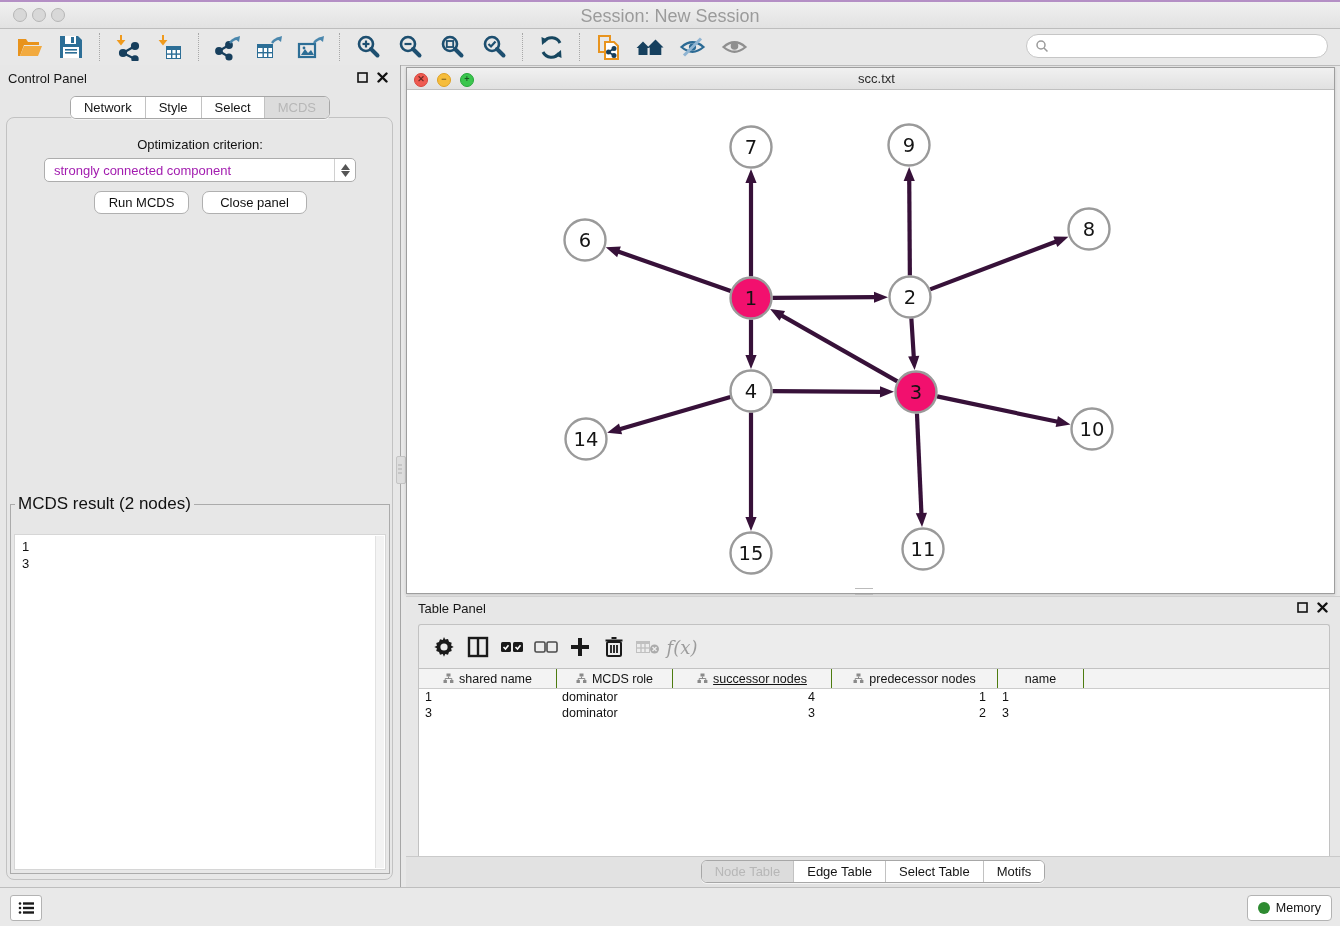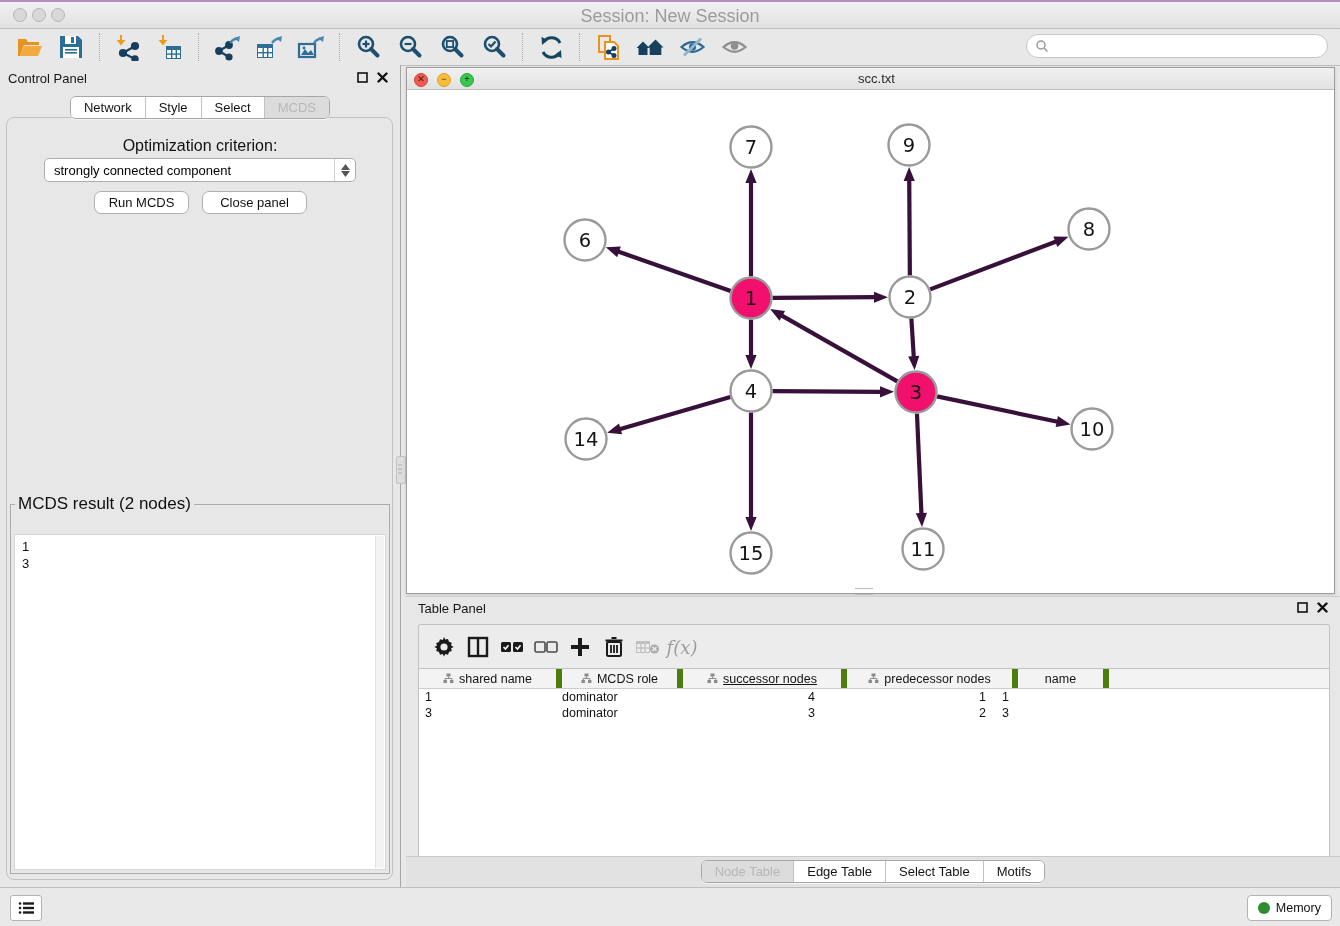--- a/index.html
+++ b/index.html
@@ -37,25 +37,25 @@
   .pane{position:absolute;left:6px;right:7px;top:52px;bottom:8px;
     border:1px solid #C2C2C2;border-radius:8px;background:#E7E7E7;}
   .segtabs{display:inline-flex;border:1px solid #A7A7A7;border-radius:6px;
     overflow:hidden;background:#FFF;box-shadow:0 1px 0 rgba(255,255,255,.6);}
   .segtab{padding:3px 13px;font-size:13px;color:#151515;background:#FFF;
     border-left:1px solid #C2C2C2;white-space:nowrap;}
   .segtab:first-child{border-left:none;}
   .segtab.selected{background:#DCDCDC;color:#B7B7B7;}
   .cp-tabs{position:absolute;top:31px;left:0;right:0;text-align:center;z-index:2;}
   .opt-label{position:absolute;top:72px;left:0;right:0;text-align:center;
-    font-size:16px;color:#111;}
+    font-size:13px;color:#111;}
   .dropdown{position:absolute;top:93px;left:44px;width:310px;height:22px;
     background:#FFF;border:1px solid #ADADAD;border-radius:5px;
     display:flex;align-items:center;}
-  .dropdown .val{flex:1;font-size:13px;color:#000000;padding-left:9px;}
+  .dropdown .val{flex:1;font-size:13px;color:#a21caf;padding-left:9px;}
   .dropdown .stepper{width:20px;height:100%;border-left:1px solid #D0D0D0;
     display:flex;flex-direction:column;align-items:center;justify-content:center;gap:1px;}
   .cp-btn{position:absolute;top:126px;height:23px;background:#FFF;
     border:1px solid #B0B0B0;border-radius:7px;font-size:13px;color:#111;
     display:flex;align-items:center;justify-content:center;
     font-family:"Liberation Sans",sans-serif;}
   .result-box{position:absolute;left:10px;right:10px;top:429px;bottom:14px;
     border:1px solid #ABABAB;margin:0;padding:0;background:#E7E7E7;z-index:3;}
   .result-box legend{font-size:17px;color:#111;margin-left:4px;padding:0 3px;}
   .result-inner{position:absolute;left:3px;right:3px;top:20px;bottom:3px;
@@ -89,21 +89,21 @@
     background:#E7E7E7;border-top:1px solid #CFCFCF;}
   .tp-header{position:absolute;top:4px;left:12px;font-size:13px;color:#161616;}
   .tp-toolbar{position:absolute;left:12px;right:10px;top:27px;height:44px;
     background:#ECECEC;border:1px solid #C2C2C2;border-bottom:none;
     border-radius:3px 3px 0 0;display:flex;align-items:center;padding-left:8px;}
   .tp-tool{width:34px;height:34px;display:flex;align-items:center;justify-content:center;}
   .tp-table{position:absolute;left:12px;right:10px;top:71px;bottom:31px;
     background:#FFF;border:1px solid #C2C2C2;overflow:hidden;font-size:12.5px;}
   .thead{display:flex;background:#F3F3F3;border-bottom:1px solid #CCC;height:19px;}
   .th{display:flex;align-items:center;justify-content:center;gap:5px;
-    border-right:6px solid #4d7c0f;color:#141414;overflow:hidden;}
+    border-right:1px solid #4d7c0f;color:#141414;overflow:hidden;}
   .trow{display:flex;height:16px;align-items:center;color:#111;}
   .td{overflow:hidden;white-space:nowrap;}
   .tp-tabs{position:absolute;bottom:5px;left:0;right:0;text-align:center;}
   .tp-graybar{position:absolute;left:0;right:0;bottom:0;height:31px;background:#E2E2E2;
     border-top:1px solid #CACACA;}
 
   
   .statusbar{position:absolute;bottom:0;left:0;right:0;height:38px;background:#E9E9E9;
     border-top:1px solid #BEBEBE;}
   .sb-left-btn{position:absolute;left:10px;top:7px;width:30px;height:24px;background:#FFF;

